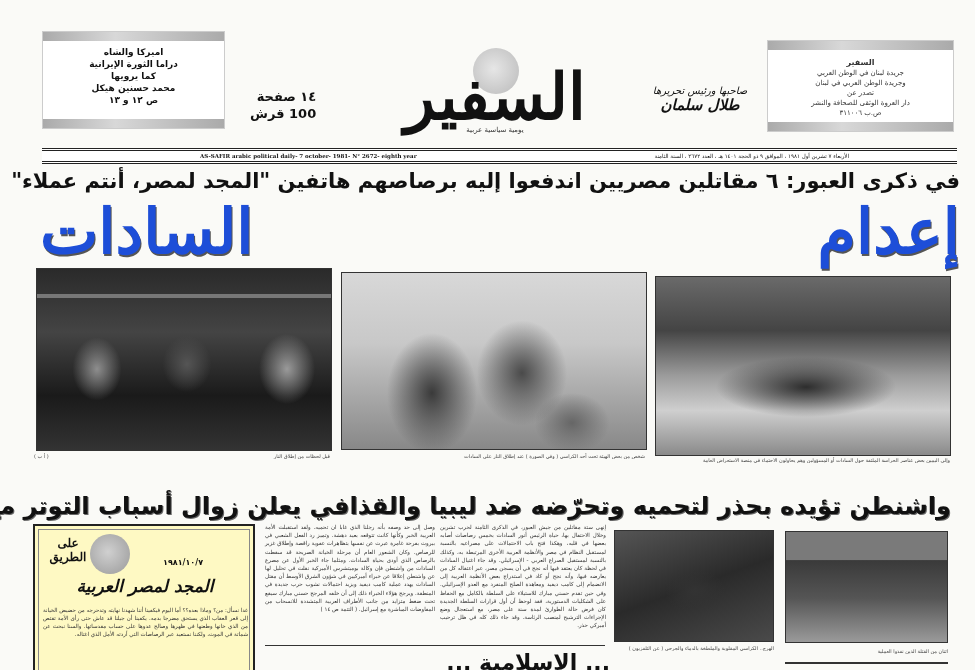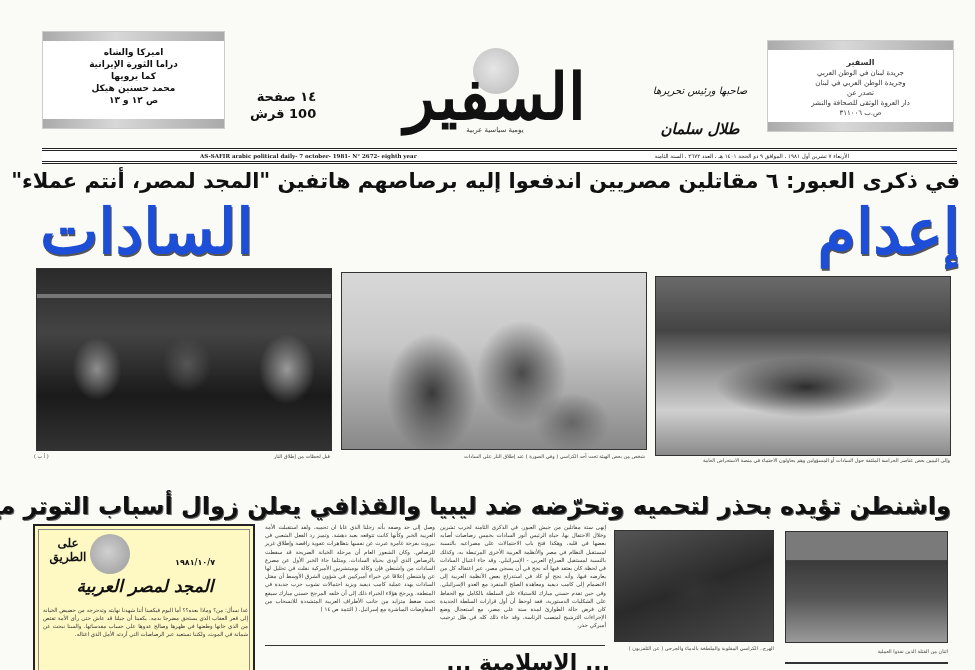--- a/index.html
+++ b/index.html
@@ -16,21 +16,21 @@
   .mbox.right .txt .nm { font-weight: bold; font-size: 8px; }
 
   .price { position: absolute; left: 250px; top: 88px; direction: rtl; text-align: right; font-weight: bold; font-size: 13px; line-height: 17px; }
 
   .logo-circle { position: absolute; left: 473px; top: 48px; width: 46px; height: 46px; border-radius: 50%; background: radial-gradient(circle at 45% 45%, #e6e6e6, #b9b9b9); }
   .logo { position: absolute; left: 355px; top: 62px; width: 280px; height: 78px; direction: rtl; text-align: center; font-family: "DejaVu Serif", serif; font-weight: bold; font-size: 64px; line-height: 70px; color: #111; letter-spacing: -2px; }
   .logo-sub { position: absolute; left: 420px; top: 126px; width: 150px; direction: rtl; text-align: center; font-size: 7px; letter-spacing: 5px; color: #333; }
 
   .publisher { position: absolute; left: 650px; top: 85px; width: 100px; direction: rtl; text-align: center; font-family: "DejaVu Serif", serif; }
   .publisher .l1 { font-size: 10px; font-style: italic; }
-  .publisher .l2 { font-size: 15px; font-style: italic; font-weight: bold; line-height: 18px; margin-top: 24px; }
+  .publisher .l2 { font-size: 15px; font-style: italic; font-weight: bold; line-height: 18px; }
 
   
   .datebar { position: absolute; left: 42px; top: 148px; width: 915px; height: 16px; border-top: 3px double #222; border-bottom: 3px double #222; background: #fff; display: flex; align-items: center; justify-content: space-between; font-size: 5.5px; padding: 0 18px; }
   .datebar .en { font-family: "DejaVu Serif", serif; font-weight: bold; margin-left: 140px; }
   .datebar .ar { direction: rtl; margin-right: 90px; }
 
   
   .kicker { position: absolute; left: 40px; top: 167px; width: 920px; direction: rtl; text-align: right; font-family: "DejaVu Sans", sans-serif; font-weight: bold; font-size: 21px; line-height: 28px; white-space: nowrap; letter-spacing: -0.5px; }
   .main-head { position: absolute; left: 40px; top: 196px; width: 920px; height: 72px; direction: rtl; font-family: "DejaVu Serif", serif; font-weight: bold; font-size: 62px; line-height: 72px; text-align: justify; text-align-last: justify; color: #1d4ed8; text-shadow: 1px 2px 0 #555; letter-spacing: 18px; white-space: nowrap; }
 
@@ -61,21 +61,21 @@
   
   .subhead { position: absolute; left: 36px; width: 915px; direction: rtl; text-align: justify; text-align-last: justify; font-weight: bold; font-size: 24px; line-height: 28px; white-space: nowrap; letter-spacing: -0.3px; text-shadow: 1px 1px 0 #666; }
   .subhead.s1 { top: 464px; }
   .subhead.s2 { top: 492px; }
 
   
   .editorial { position: absolute; left: 33px; top: 524px; width: 222px; height: 146px; border: 2px solid #222; border-bottom: none; background: #fef9c3; }
   .editorial::before { content:""; position:absolute; left:3px; top:3px; right:3px; bottom:0; border:1px solid #888; border-bottom:none; }
   .ed-title { position: absolute; right: 160px; top: 10px; font-family: "DejaVu Serif", serif; font-weight: bold; font-size: 12px; line-height: 14px; direction: rtl; text-align: center; width: 50px; }
   .ed-circle { position: absolute; left: 55px; top: 8px; width: 40px; height: 40px; border-radius: 50%; background: radial-gradient(circle at 45% 45%, #d0d0d0, #999); }
-  .ed-date { position: absolute; left: 140px; top: 32px; font-size: 8px; font-weight: bold; }
+  .ed-date { position: absolute; left: 128px; top: 32px; font-size: 8px; font-weight: bold; }
   .ed-head { position: absolute; left: 10px; top: 50px; width: 200px; direction: rtl; text-align: center; font-family: "DejaVu Serif", serif; font-style: italic; font-weight: bold; font-size: 17px; }
   .ed-body { position: absolute; left: 8px; top: 80px; width: 205px; direction: rtl; text-align: justify; font-size: 5.5px; line-height: 8px; color: #333; }
 
   .col { position: absolute; direction: rtl; text-align: justify; font-size: 5.5px; line-height: 8.2px; color: #333; }
   .col.c1 { left: 440px; top: 523px; width: 166px; }
   .col.c2 { left: 265px; top: 523px; width: 170px; }
 
   .rule { position: absolute; background: #333; }
   .bottom-head { position: absolute; left: 340px; top: 650px; width: 270px; direction: rtl; font-weight: bold; font-size: 22px; line-height: 26px; white-space: nowrap; overflow: hidden; height: 20px; }
 </style>

